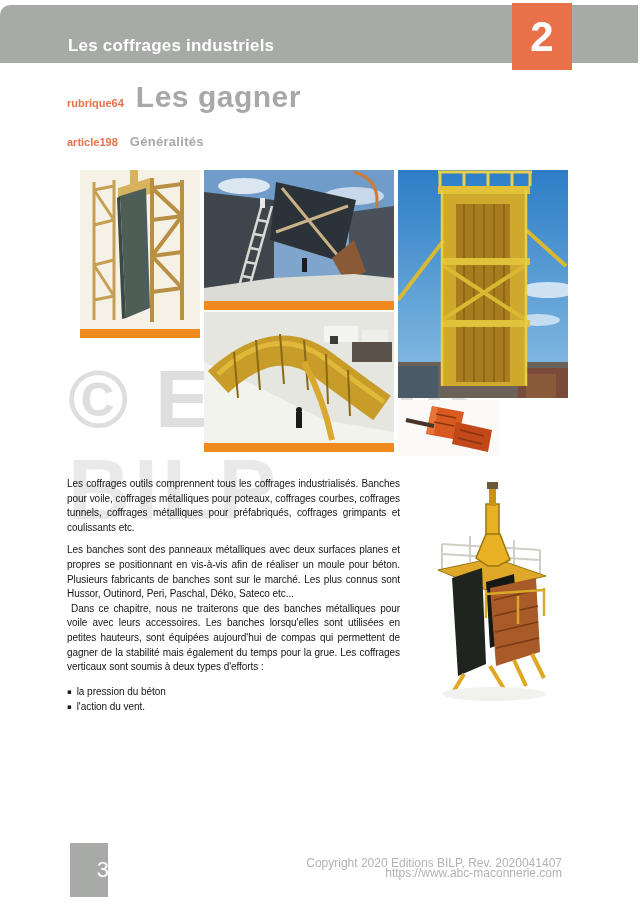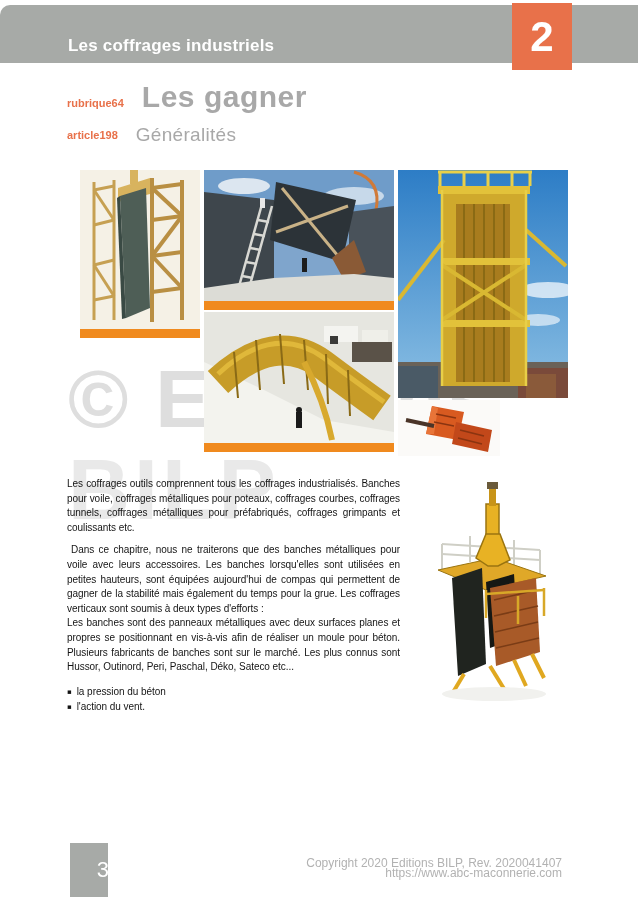--- a/index.html
+++ b/index.html
@@ -17,26 +17,26 @@
   .header-title {
     position:absolute; left:68px; bottom:7px;
     font-size:17px; font-weight:bold; color:#ffffff; letter-spacing:0.2px;
   }
   .chapter-box {
     position:absolute; left:512px; top:3px; width:60px; height:67px;
     background:#e8714a; display:flex; align-items:center; justify-content:center;
   }
   .chapter-num { font-size:42px; font-weight:bold; color:#ffffff; }
   
-  .title-row { position:absolute; left:67px; display:flex; align-items:baseline; gap:18px; z-index:3; }
+  .title-row { position:absolute; left:67px; display:flex; align-items:baseline; gap:12px; z-index:3; }
   .row-rubrique { top:80px; }
-  .row-article  { top:124px;align-items:center; }
+  .row-article  { top:134px; }
   .tag-label { font-size:11px; font-weight:bold; color:#e8714a; }
   .rubrique-title { font-size:30px; font-weight:bold; color:#a8a8a8; letter-spacing:0.5px; }
-  .article-title  { font-size:19px; font-weight:normal; color:#a8a8a8; letter-spacing:0.3px; }
+  .article-title  { font-size:13px; font-weight:bold; color:#a8a8a8; letter-spacing:0.3px; }
   
   .watermark { position:absolute; z-index:0; font-weight:bold; white-space:nowrap; }
   .wm1 { left:68px; top:352px; font-size:82px; color:#dedede; letter-spacing:2px; }
   .wm2 { left:68px; top:440px; font-size:86px; color:#e9e9e9; letter-spacing:4px; }
   
   .photo { position:absolute; z-index:1; overflow:hidden; }
   .photo svg { display:block; }
   .orange-bar { position:absolute; left:0; bottom:0; width:100%; height:9px; background:#f08a1e; }
   #photo1 { left:80px;  top:170px; width:120px; height:168px; background:#f5f2ea; }
   #photo2 { left:204px; top:170px; width:190px; height:140px; background:#7fa5cc; }
@@ -306,22 +306,22 @@
           <line x1="66" y1="188" x2="82" y2="214"></line>
         <line x1="108" y1="176" x2="120" y2="200"></line>
           <line x1="90" y1="182" x2="102" y2="208"></line>
       </g>
       <ellipse cx="70" cy="216" rx="52" ry="7" fill="#f1f1ee"></ellipse>
     </svg>
   </div>
 
   <div class="body-text">
     <p class="gap-after">Les coffrages outils comprennent tous les coffrages industrialisés. Banches pour voile, coffrages métalliques pour poteaux, coffrages courbes, coffrages tunnels, coffrages métalliques pour préfabriqués, coffrages grimpants et coulissants etc.</p>
+    <p>Les banches sont des panneaux métalliques avec deux surfaces planes et propres se positionnant en vis-à-vis afin de réaliser un moule pour béton. Plusieurs fabricants de banches sont sur le marché. Les plus connus sont Hussor, Outinord, Peri, Paschal, Déko, Sateco etc...</p>
     <p style="text-indent:4px;">Dans ce chapitre, nous ne traiterons que des banches métalliques pour voile avec leurs accessoires. Les banches lorsqu'elles sont utilisées en petites hauteurs, sont équipées aujourd'hui de compas qui permettent de gagner de la stabilité mais également du temps pour la grue. Les coffrages verticaux sont soumis à deux types d'efforts :</p>
-    <p>Les banches sont des panneaux métalliques avec deux surfaces planes et propres se positionnant en vis-à-vis afin de réaliser un moule pour béton. Plusieurs fabricants de banches sont sur le marché. Les plus connus sont Hussor, Outinord, Peri, Paschal, Déko, Sateco etc...</p>
     <ul class="bullet-list">
       <li>
         <span class="bullet-marker">▪</span>
         <span>la pression du béton</span>
       </li>
       <li>
         <span class="bullet-marker">▪</span>
         <span>l'action du vent.</span>
       </li>
     </ul>

